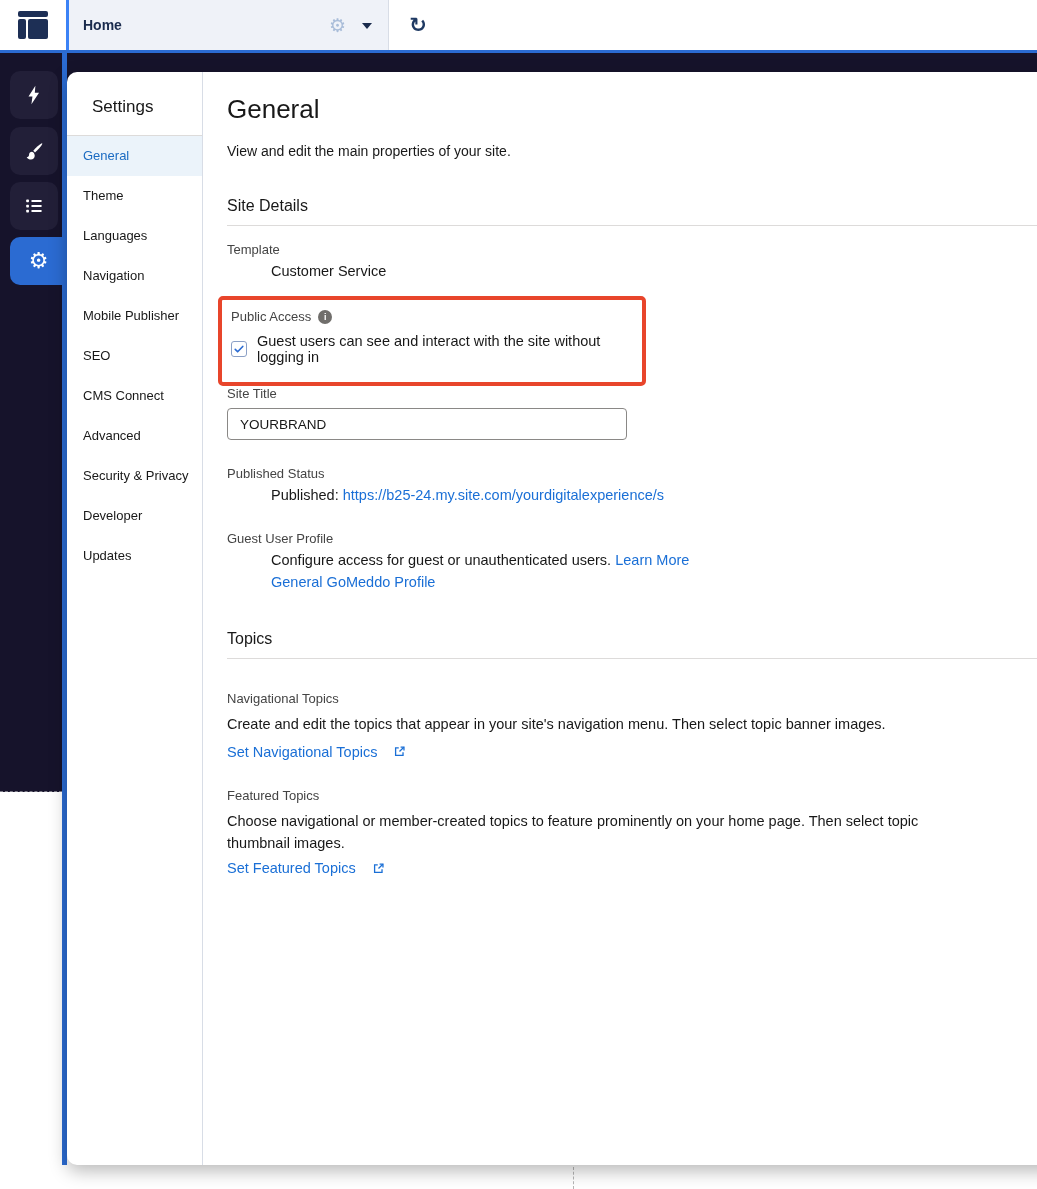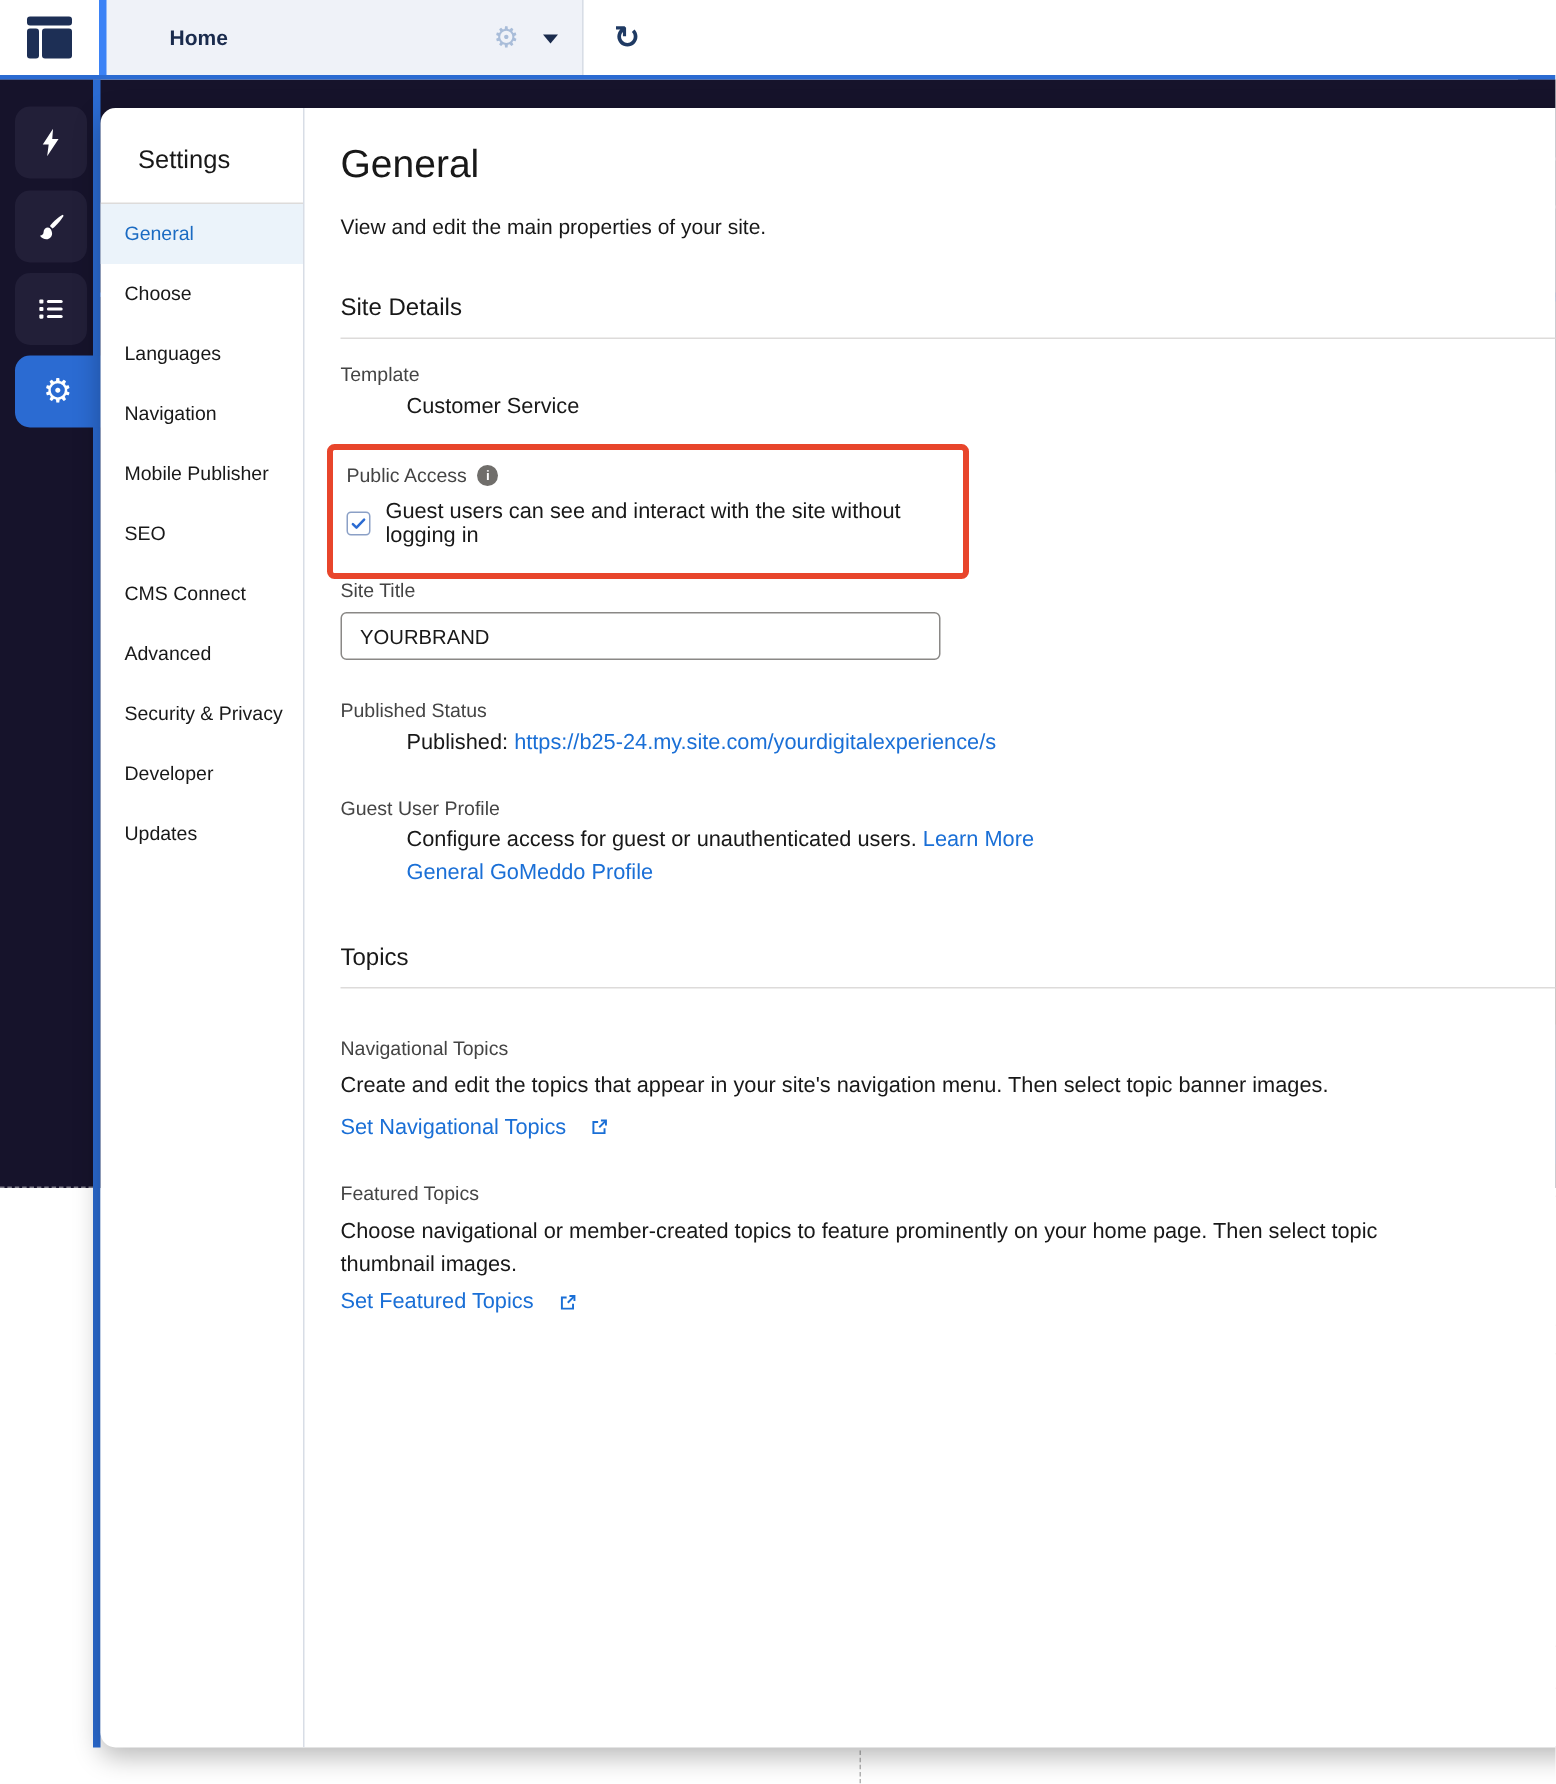--- a/index.html
+++ b/index.html
@@ -4,21 +4,21 @@
 <style>
   * { margin:0; padding:0; box-sizing:border-box; }
   html,body { width:1037px; height:1189px; background:#fff; font-family:"Liberation Sans","DejaVu Sans",sans-serif; position:relative; overflow:hidden; }
 
   
   .topbar { position:absolute; left:0; top:0; width:1037px; height:50px; background:#fff; z-index:30; }
   .tb-logo { position:absolute; left:18px; top:11px; width:30px; height:28px; }
   .tb-logo .bar  { position:absolute; left:0; top:0; width:30px; height:6px; background:#1d2f55; border-radius:2px; }
   .tb-logo .colL { position:absolute; left:0; top:8px; width:8px; height:20px; background:#1d2f55; border-radius:2px; }
   .tb-logo .colR { position:absolute; left:10px; top:8px; width:20px; height:20px; background:#1d2f55; border-radius:2px; }
-  .tb-page { position:absolute; left:66px; top:0; width:323px; height:50px; background:#eff2f8; border-left:5px solid #3b82f6; border-right:1px solid #d8dde6; display:flex; align-items:center; cursor:pointer;padding-left:28px; }
+  .tb-page { position:absolute; left:66px; top:0; width:323px; height:50px; background:#eff2f8; border-left:3px solid #3b82f6; border-right:1px solid #d8dde6; display:flex; align-items:center; cursor:pointer; }
   .tb-page-label { margin-left:14px; font-size:14px; font-weight:700; color:#1a2b4d; }
   .tb-gear { position:absolute; right:42px; top:0; height:50px; display:flex; align-items:center; font-size:19px; color:#a9bdd9; }
   .tb-caret { position:absolute; right:16px; top:23px; width:0; height:0; border-left:5px solid transparent; border-right:5px solid transparent; border-top:6px solid #1a2b4d; }
   .tb-refresh { position:absolute; left:398px; top:0; width:40px; height:50px; display:flex; align-items:center; justify-content:center; font-size:21px; font-weight:700; color:#1f3a63; cursor:pointer; }
   .tb-blueline { position:absolute; left:0; top:50px; width:1037px; height:3px; background:#2b6bd2; z-index:31; }
 
   
   .canvas { position:absolute; left:0; top:53px; width:1037px; height:739px; background:#16132b; z-index:1; }
   .canvas-blue-line { position:absolute; left:0; top:195px; width:1037px; height:3px; background:#2b6bd2; z-index:2; }
 
@@ -145,21 +145,21 @@
   <span class="rail-gear-glyph">⚙</span>
 </div>
 <div class="blue-border"></div>
 
 <div class="panel">
 
   <div class="sidebar">
     <div class="sidebar-title">Settings</div>
     <div class="sidebar-divider"></div>
     <div class="nav-item active">General</div>
-    <div class="nav-item">Choose</div>
+    <div class="nav-item">Theme</div>
     <div class="nav-item">Languages</div>
     <div class="nav-item">Navigation</div>
     <div class="nav-item">Mobile Publisher</div>
     <div class="nav-item">SEO</div>
     <div class="nav-item">CMS Connect</div>
     <div class="nav-item">Advanced</div>
     <div class="nav-item">Security &amp; Privacy</div>
     <div class="nav-item">Developer</div>
     <div class="nav-item">Updates</div>
   </div>

